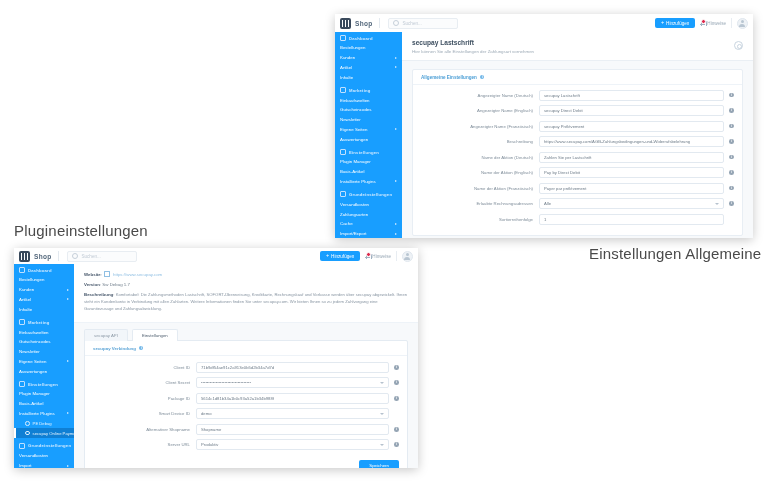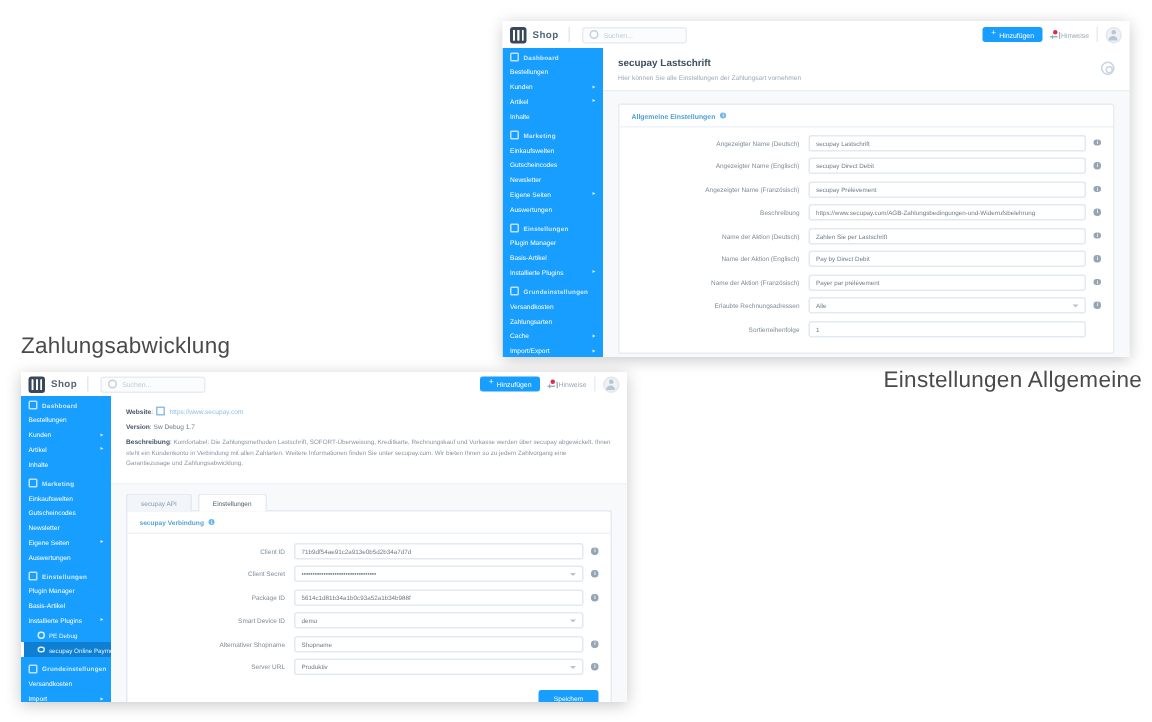--- a/index.html
+++ b/index.html
@@ -277,21 +277,21 @@
     font-size:4.4px;color:#5aa3d6;font-weight:700;
     padding:5px 8px 4px 8px;border-bottom:1px solid #eef3f8;
     display:flex;align-items:center;gap:3px;
   }
   .tab-body{padding:6px 8px 5px 8px;}
   .tab-actions{display:flex;justify-content:flex-end;padding:0 8px 7px 8px;}
 </style>
 </head>
 <body>
 
-<div class="caption" id="cap-plugin">Zahlungsabwicklung</div>
+<div class="caption" id="cap-plugin">Plugineinstellungen</div>
 <div class="caption" id="cap-lastschrift">Einstellungen Allgemeine</div>
 
 <div class="window win-top">
 
   <div class="topbar">
     <div class="logo"></div>
     <div class="brand">Shop</div>
     <div class="topbar-divider"></div>
     <div class="searchbox">
       <span class="search-ic"></span>

